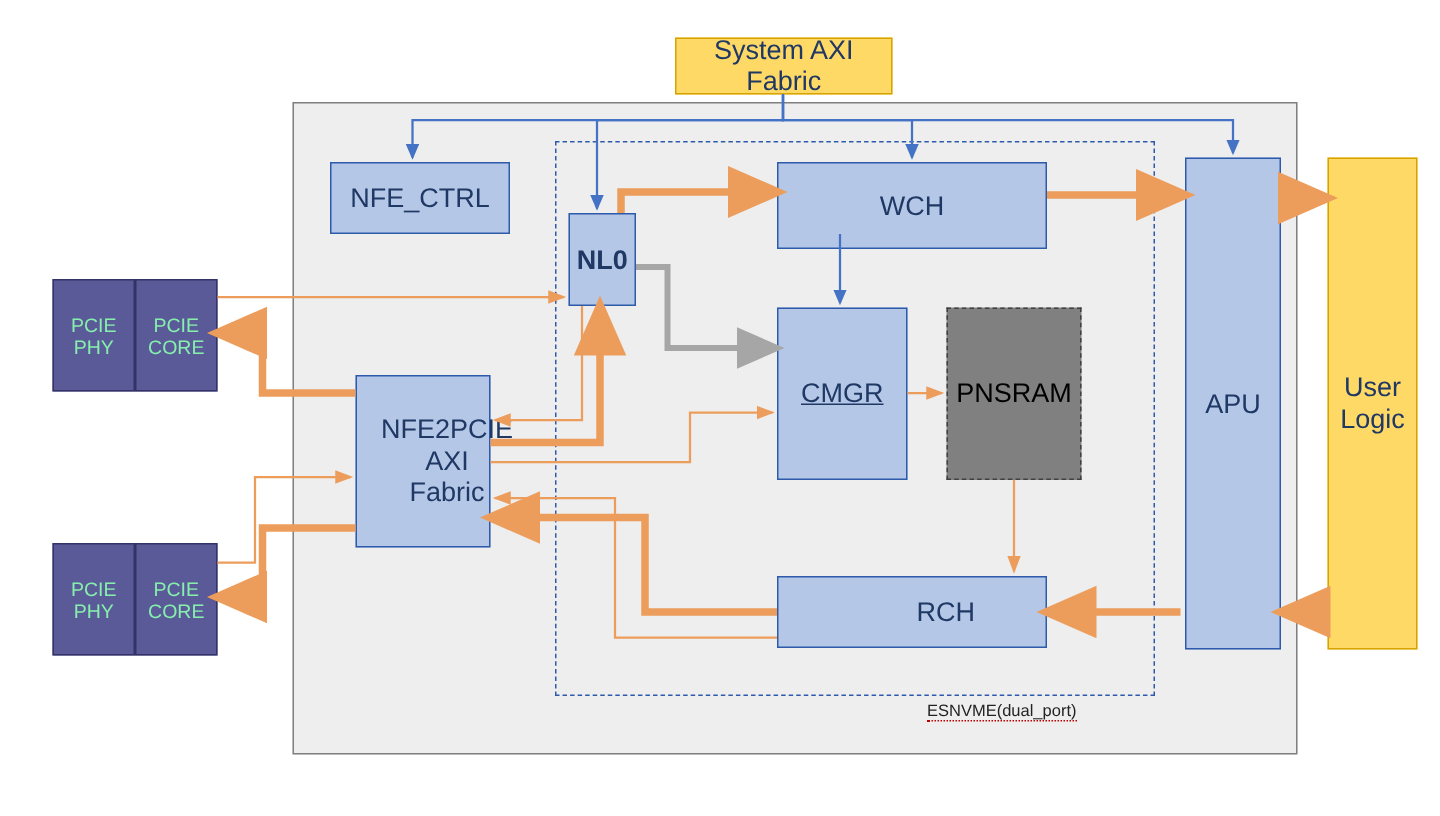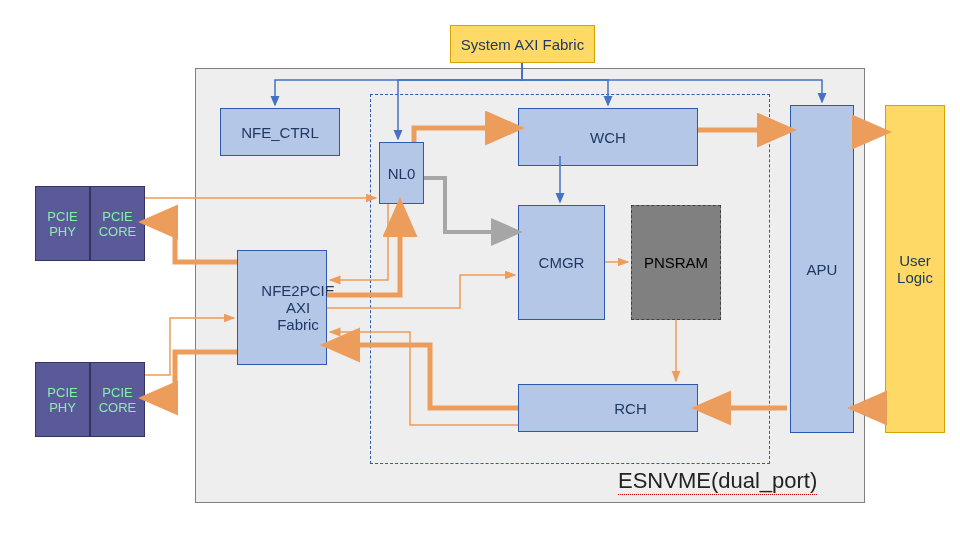--- a/index.html
+++ b/index.html
@@ -1,44 +1,44 @@
 <!DOCTYPE html>
 <html><head>
 <meta charset="utf-8">
 <style>
   html,body{margin:0;padding:0;background:#fff;font-family:"Segoe UI",Arial,sans-serif;}
   .stage{position:relative;width:960px;height:544px;}
-  .box{position:absolute;display:flex;align-items:center;justify-content:center;text-align:center;font-size:15px;color:#1f3864;box-sizing:border-box;}
+  .box{position:absolute;display:flex;align-items:center;justify-content:center;text-align:center;font-size:18px;color:#1f3864;box-sizing:border-box;}
   .blue{background:#b4c7e7;border:1px solid #2e5aab;}
   .orange{background:#ffd966;border:1px solid #d6a300;}
   .graybox{background:#808080;border:1.5px dashed #404040;color:#000000;}
   .mainframe{background:#eeeeee;border:1px solid #7f7f7f;}
   .dashed{border:1.5px dashed #2e5aab;}
   .purple{background:#5a5a99;border:1px solid #333366;color:#86efac;font-size:13px;}
-  .label{position:absolute;font-size:22px;color:#222;}
+  .label{position:absolute;font-size:11px;color:#222;}
   svg{position:absolute;left:0;top:0;pointer-events:none;}
 </style>
 </head>
 <body>
 
 <div class="stage">
 
   <div class="box mainframe" style="left:195px;top:68px;width:670px;height:435px;"></div>
 
   <div class="box dashed" style="left:370px;top:94px;width:400px;height:370px;background:transparent;"></div>
 
   <div class="box orange" style="left:450px;top:25px;width:145px;height:38px;">System AXI Fabric</div>
 
   <div class="box blue" style="left:220px;top:108px;width:120px;height:48px;">NFE_CTRL</div>
 
-  <div class="box blue" style="left:379px;top:142px;width:45px;height:62px;">NL0</div>
+  <div class="box blue" style="left:379px;top:142px;width:45px;height:62px;font-weight:bold;">NL0</div>
 
   <div class="box blue" style="left:518px;top:108px;width:180px;height:58px;">WCH</div>
 
-  <div class="box blue" style="left:518px;top:205px;width:87px;height:115px;">CMGR</div>
+  <div class="box blue" style="left:518px;top:205px;width:87px;height:115px;text-decoration:underline;">CMGR</div>
 
   <div class="box graybox" style="left:631px;top:205px;width:90px;height:115px;">PNSRAM</div>
 
   <div class="box blue" style="left:518px;top:384px;width:180px;height:48px;padding-left:45px;">RCH</div>
 
   <div class="box blue" style="left:790px;top:105px;width:64px;height:328px;">APU</div>
 
   <div class="box orange" style="left:885px;top:105px;width:60px;height:328px;white-space:pre-line;">User Logic</div>
 
   <div class="box blue" style="left:237px;top:250px;width:90px;height:115px;white-space:pre-line;padding-left:32px;">NFE2PCIE

